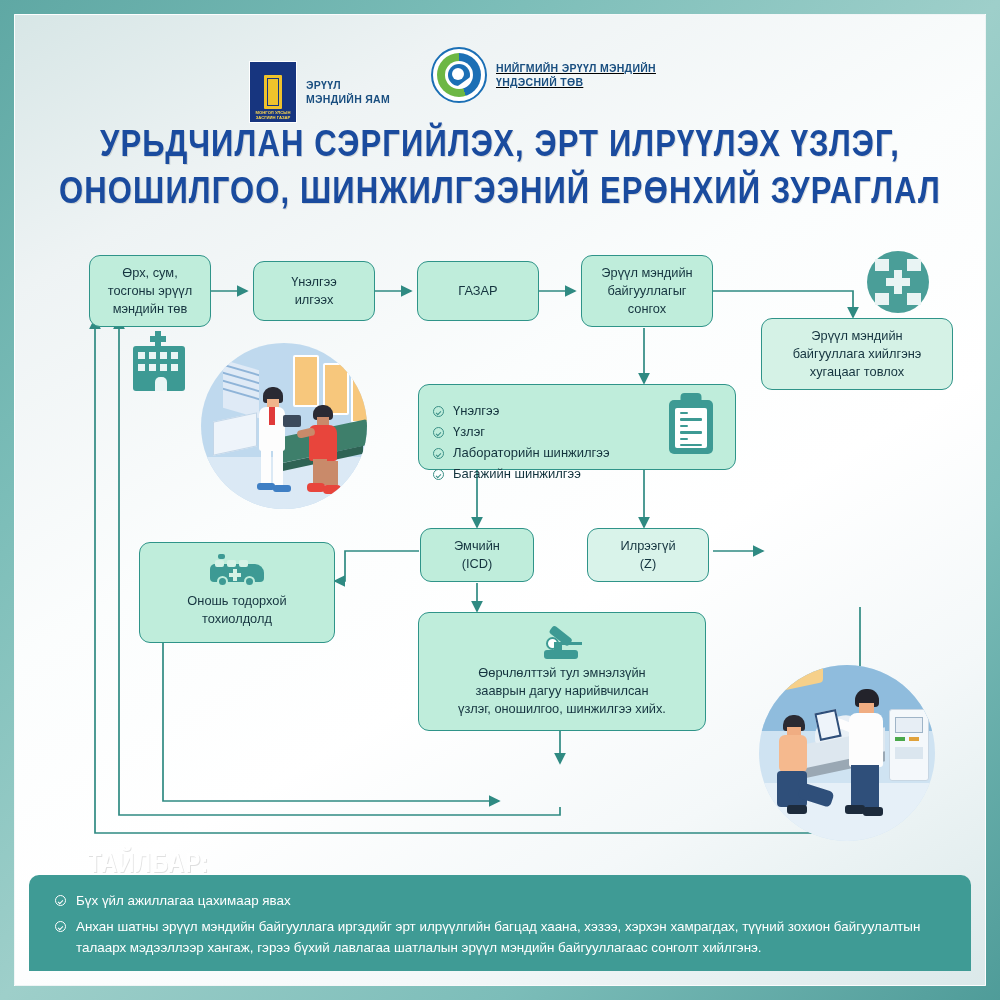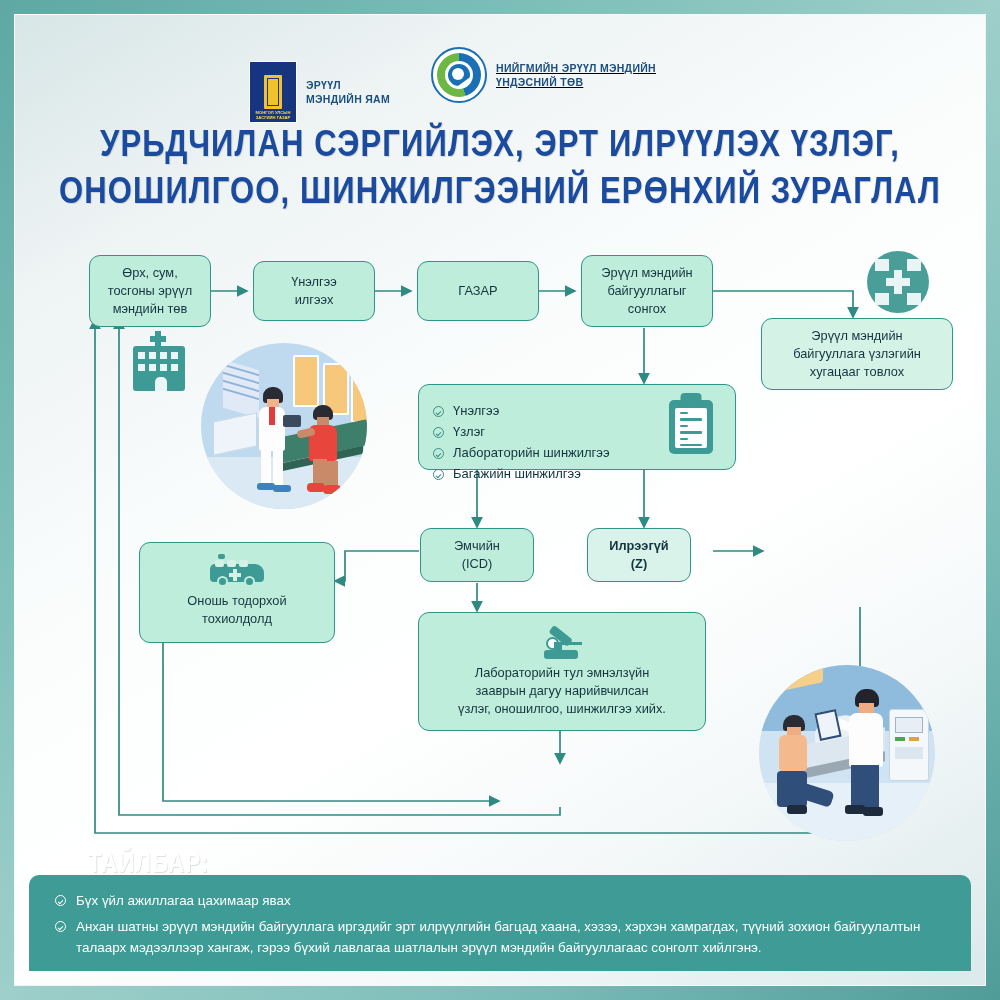--- a/index.html
+++ b/index.html
@@ -405,21 +405,21 @@
   </div>
 
   <div class="node mint" id="n4" style="left:566px;top:240px;width:132px;height:72px;">
     <span class="nline">Эрүүл мэндийн</span>
     <span class="nline">байгууллагыг</span>
     <span class="nline">сонгох</span>
   </div>
 
   <div class="node pale" id="n5" style="left:746px;top:303px;width:192px;height:72px;">
     <span class="nline">Эрүүл мэндийн</span>
-    <span class="nline">байгууллага үзлэгийн</span>
+    <span class="nline">байгууллага хийлгэнэ</span>
     <span class="nline">хугацааг товлох</span>
   </div>
 
   <div class="node mint" id="n-list" style="left:403px;top:369px;width:318px;height:86px;position:absolute;">
     <ul>
       <li>
         <span class="tick"></span>
         <span>Үнэлгээ</span>
       </li>
       <li>
@@ -445,21 +445,21 @@
             <i></i>
           </div>
     </div>
   </div>
 
   <div class="node mint" id="n6" style="left:405px;top:513px;width:114px;height:54px;">
     <span class="nline">Эмчийн</span>
     <span class="nline">(ICD)</span>
   </div>
 
-  <div class="node pale2" id="n7" style="left:572px;top:513px;width:104px;height:54px;font-weight:bold;">
+  <div class="node pale2" id="n7" style="left:572px;top:513px;width:122px;height:54px;">
     <span class="nline">Илрээгүй</span>
     <span class="nline">(Z)</span>
   </div>
 
 
   <div class="node mint" id="n9" style="left:124px;top:527px;width:196px;height:101px;">
     <div class="nicon">
       <div class="amb">
         <div class="light"></div>
         <div class="body"></div>
@@ -478,21 +478,21 @@
   <div class="node mint" id="n10" style="left:403px;top:597px;width:288px;height:119px;">
     <div class="nicon">
       <div class="micro">
         <div class="arm"></div>
             <div class="lens"></div>
         <div class="stem"></div>
             <div class="stage"></div>
             <div class="base"></div>
       </div>
     </div>
-    <span class="nline">Лабораторийн тул эмнэлзүйн</span>
+    <span class="nline">Өөрчлөлттэй тул эмнэлзүйн</span>
     <span class="nline">зааврын дагуу нарийвчилсан</span>
     <span class="nline">үзлэг, оношилгоо, шинжилгээ хийх.</span>
   </div>
 
 
   <div id="taillabel">ТАЙЛБАР:</div>
 
   <div id="footer-band">
     <ul>
       <li>

